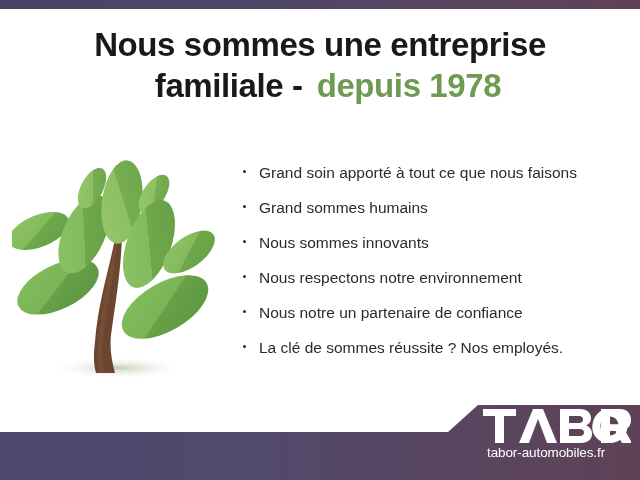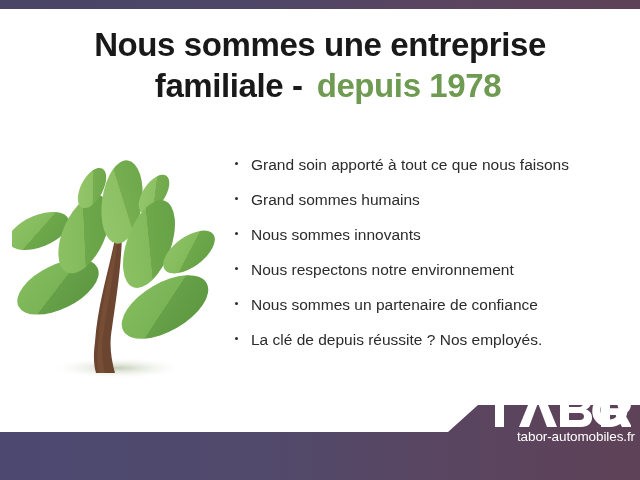--- a/index.html
+++ b/index.html
@@ -46,21 +46,21 @@
     margin-left: 14px;
   }
 
   
   .bullets {
     position: absolute;
     left: 229px;
     top: 150px;
     width: 400px;
     list-style: none;
-    margin: 4px;
+    margin: 12px;
     padding: 0;
   }
   .bullets li {
     position: relative;
     padding-left: 18px;
     height: 35px;
     line-height: 22px;
     font-size: 15.5px;
     color: #2b2b2b;
     white-space: nowrap;
@@ -90,23 +90,23 @@
     left: 0;
     top: 400px;
     width: 640px;
     height: 80px;
   }
   .bottomband svg { display: block; }
 
   .logo-wrap {
     position: absolute;
     left: 483px;
-    top: 393px;
+    top: 409px;
     width: 152px;
-    text-align: right;
+    text-align: left;
   }
   .logo-mark { display: block; }
   .logo-tagline {
     display: block;
     margin-top: 2px;
     margin-left: 4px;
     font-size: 13.5px;
     color: #ffffff;
     letter-spacing: -0.1px;
     white-space: nowrap;
@@ -181,22 +181,22 @@
 
       <ellipse cx="153" cy="155" rx="48" ry="24" transform="rotate(-30 153 155)" fill="url(#lfC)"></ellipse>
     </svg>
   </div>
 
   <ul class="bullets">
     <li><span class="dot"></span><span>Grand soin apporté à tout ce que nous faisons</span></li>
     <li><span class="dot"></span><span>Grand sommes humains</span></li>
     <li><span class="dot"></span><span>Nous sommes innovants</span></li>
     <li><span class="dot"></span><span>Nous respectons notre environnement</span></li>
-    <li><span class="dot"></span><span>Nous sommes un partenaire de confiance</span></li>
-    <li><span class="dot"></span><span>La clé de depuis réussite ? Nos employés.</span></li>
+    <li><span class="dot"></span><span>Nous notre un partenaire de confiance</span></li>
+    <li><span class="dot"></span><span>La clé de sommes réussite ? Nos employés.</span></li>
   </ul>
 
   <div class="bottomband">
     <svg width="640" height="80" viewBox="0 0 640 80" xmlns="http://www.w3.org/2000/svg">
       <defs>
         <linearGradient id="bandg" x1="0" y1="0" x2="1" y2="0">
           <stop offset="0%" stop-color="#4c4870"></stop>
           <stop offset="40%" stop-color="#514a6c"></stop>
           <stop offset="72%" stop-color="#5a4560"></stop>
           <stop offset="100%" stop-color="#5e4257"></stop>

